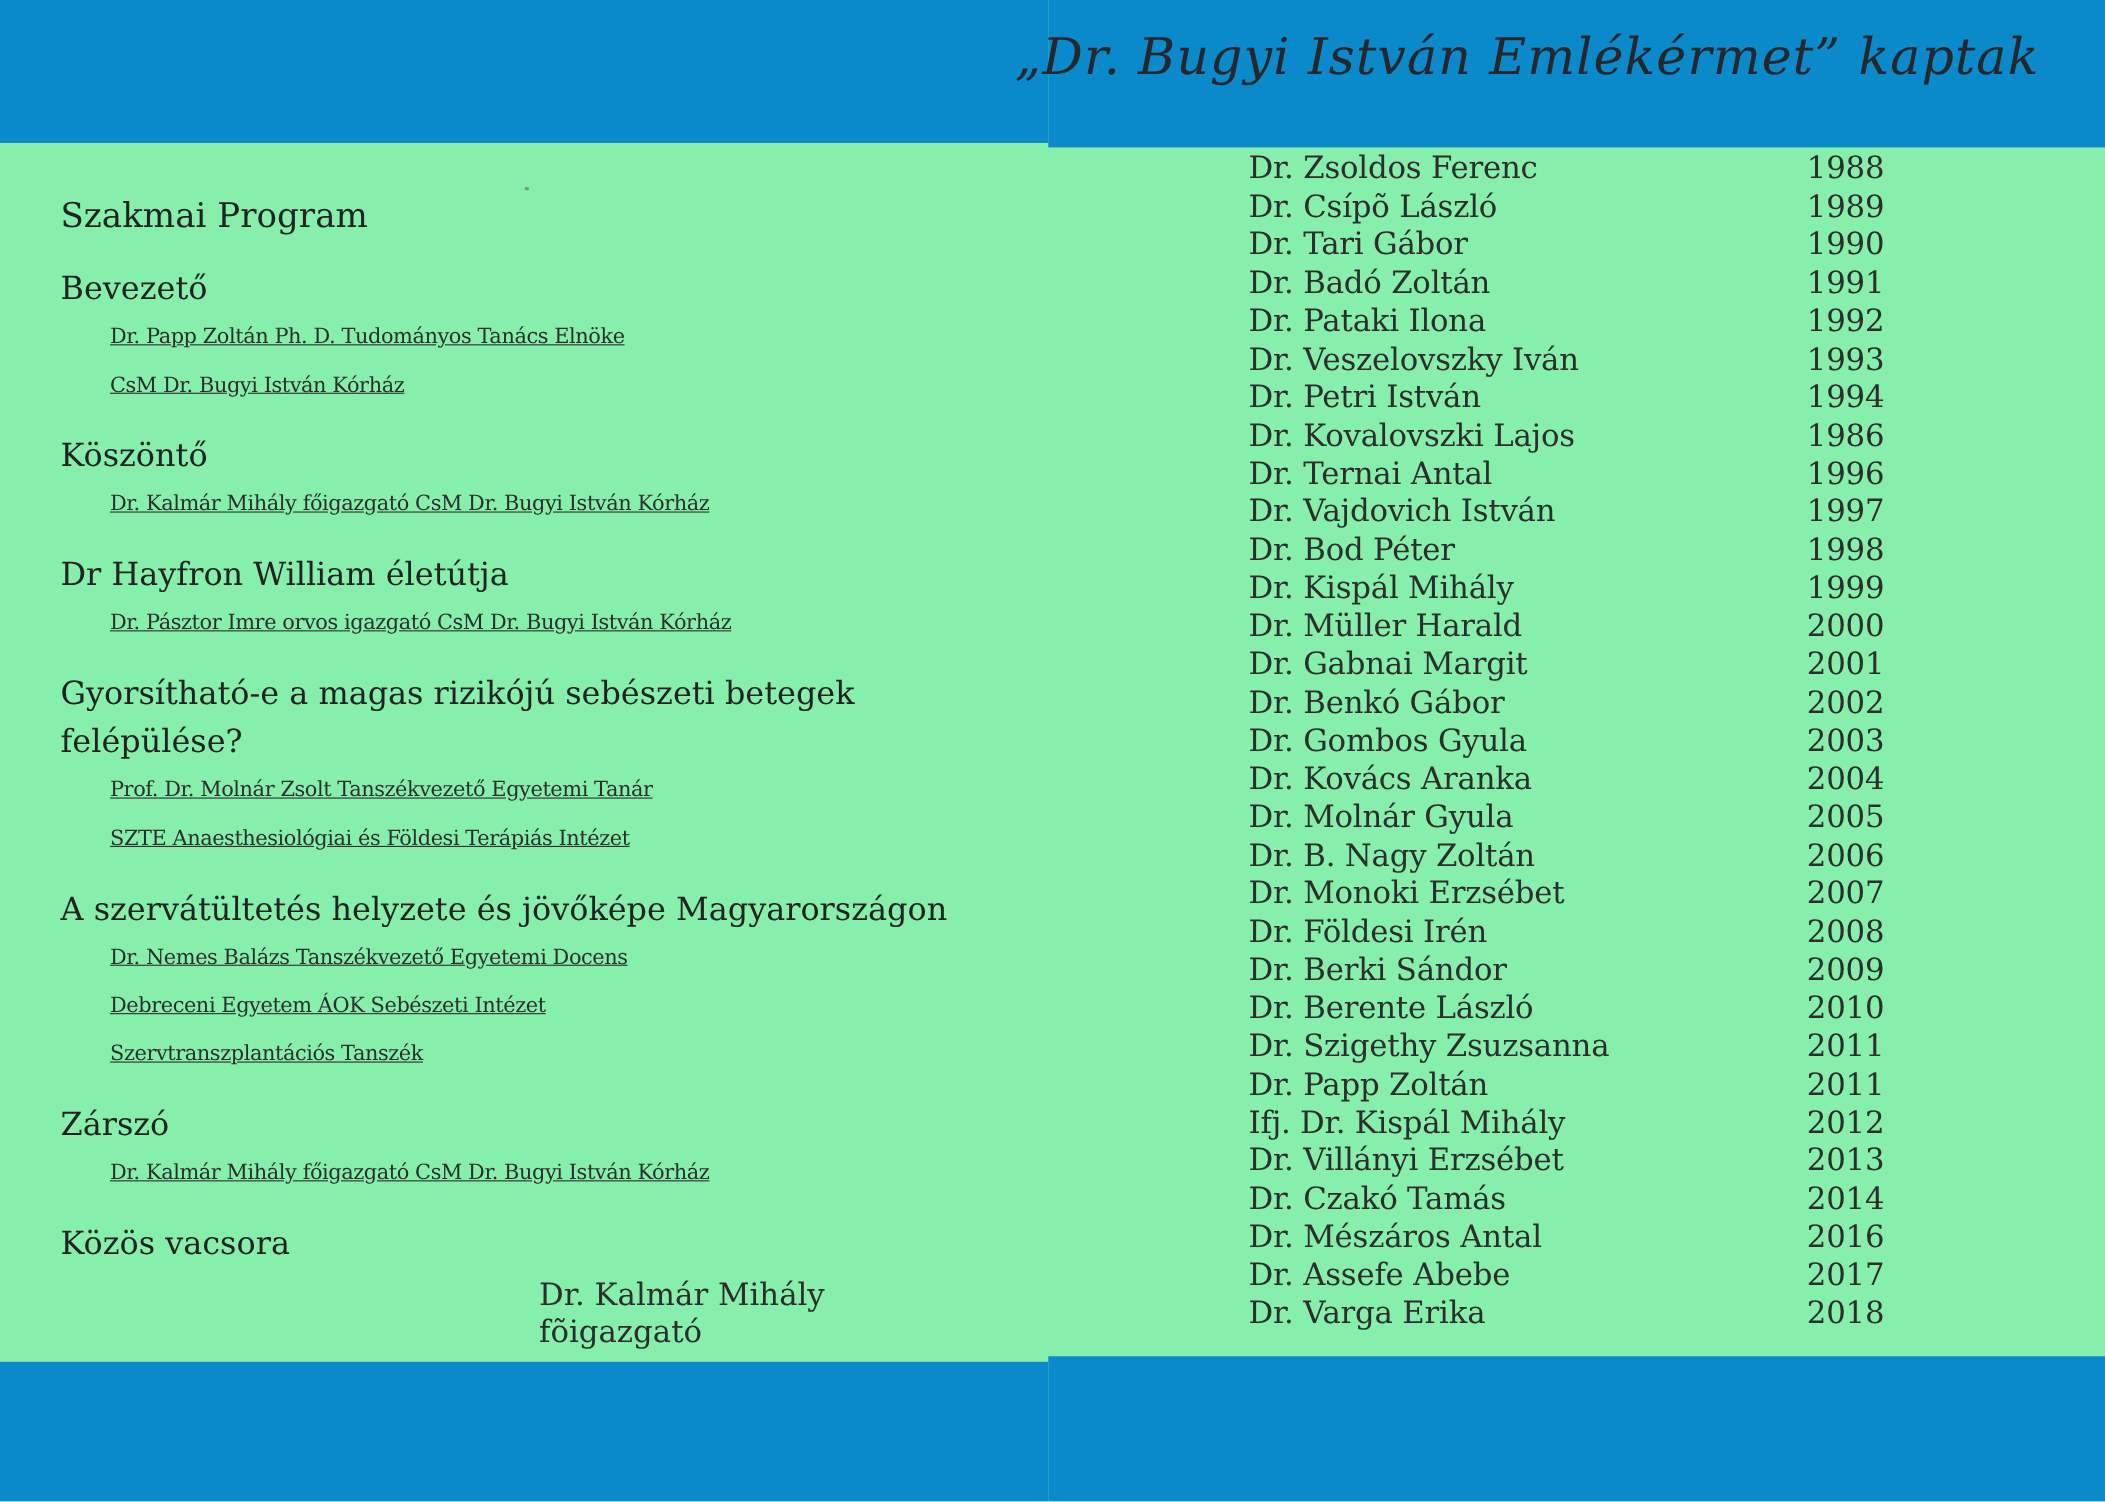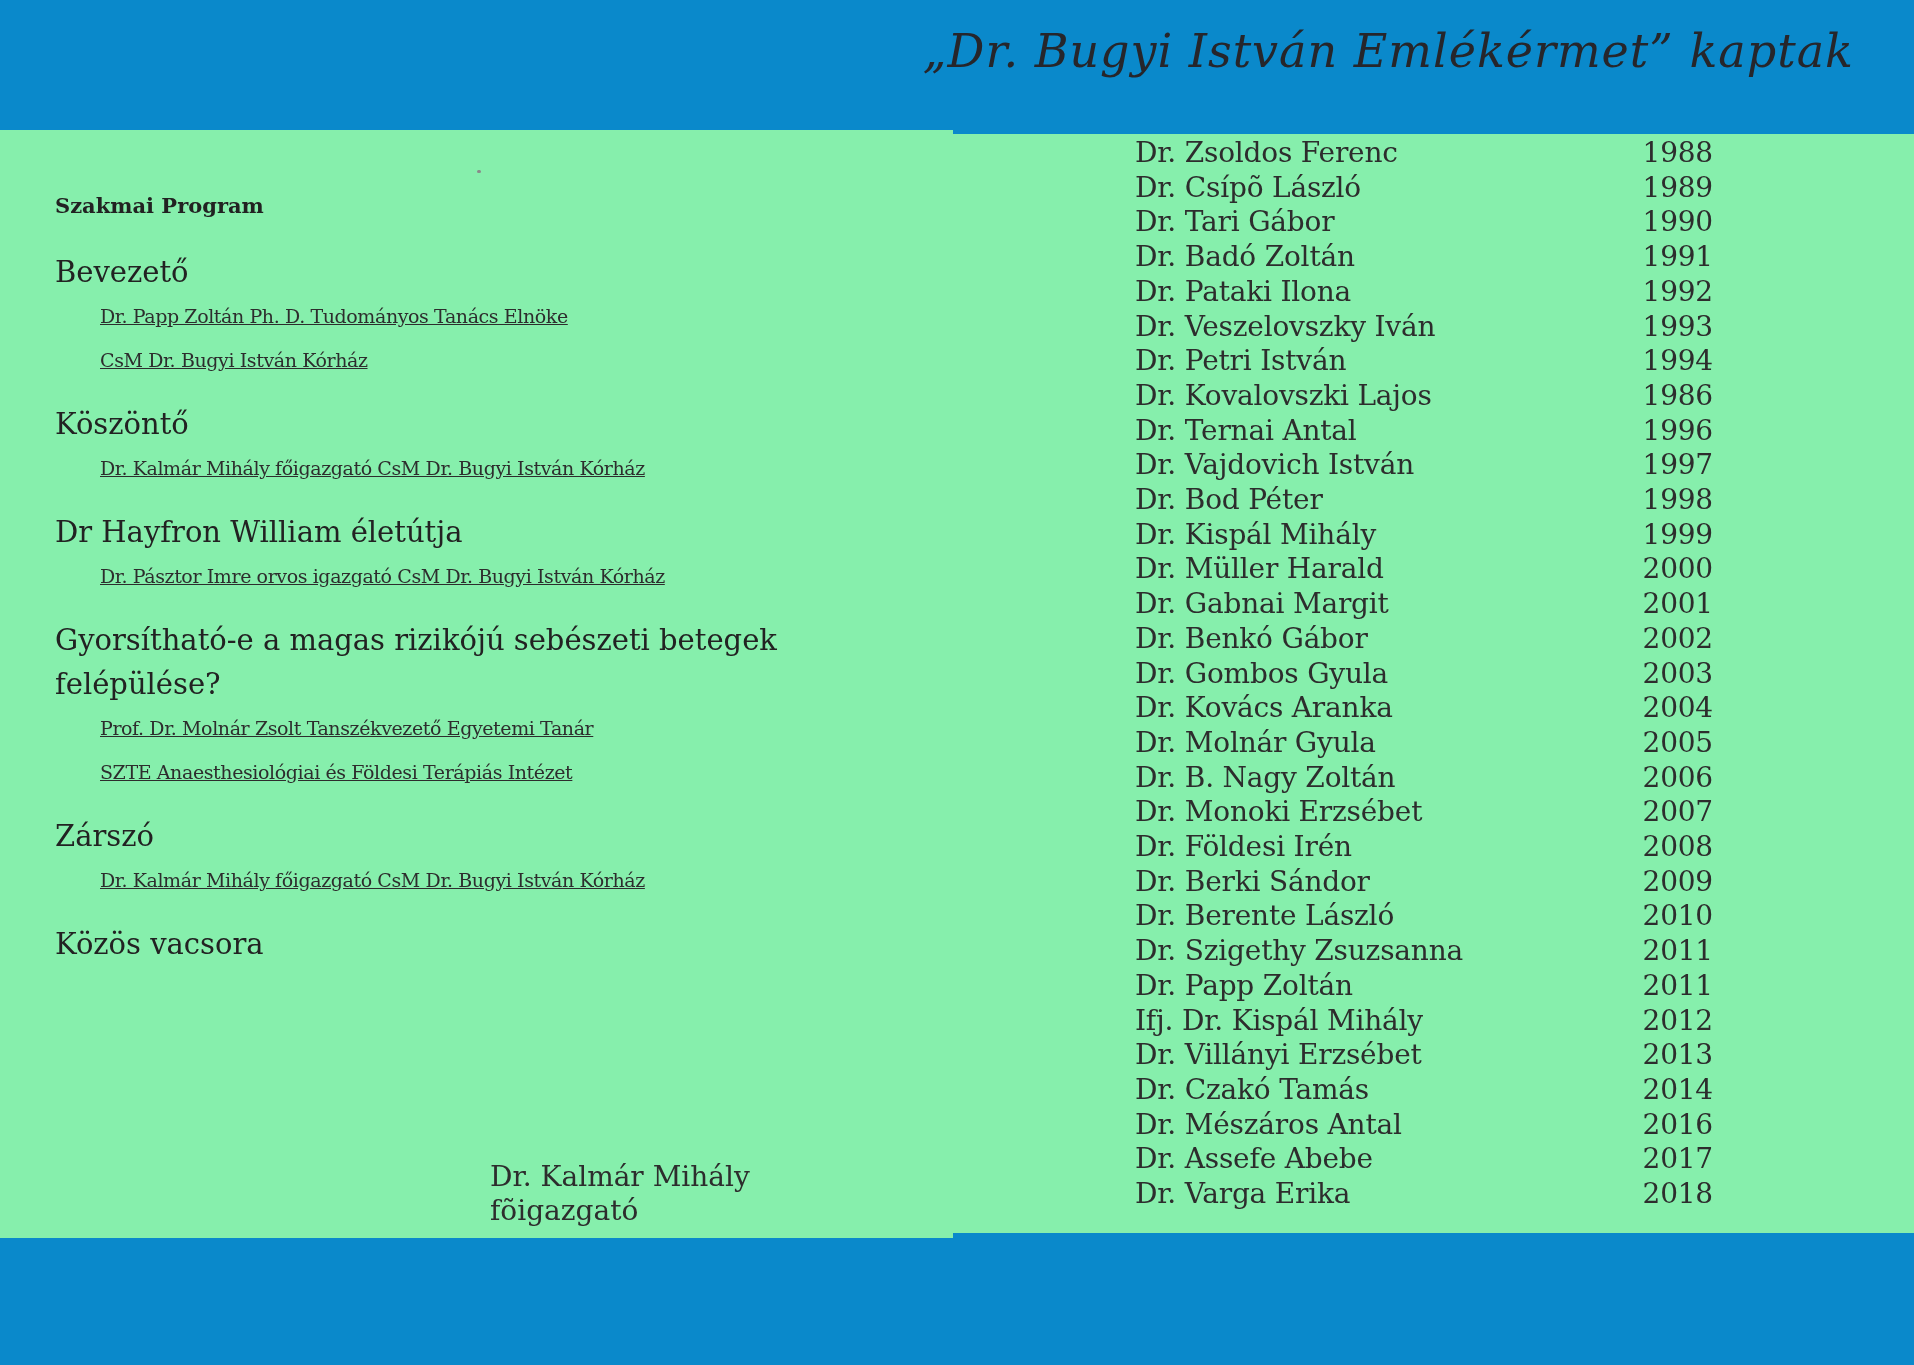--- a/index.html
+++ b/index.html
@@ -30,22 +30,22 @@
     color:#26262b;
     white-space:nowrap;
   }
 
   
   .left-col{
     position:absolute;
     left:55px;top:172px;width:760px;
   }
   .program-title{
-    margin:14px 0 24px 0;
-    font-size:21px;font-weight:bold;
+    margin:4px 0 24px 0;
+    font-size:31px;font-weight:normal;
     line-height:40px;color:#222;
   }
   .section{margin-top:20px;}
   .section-heading{
     font-size:29px;font-weight:normal;
     line-height:44px;color:#222;
     white-space:nowrap;
   }
   .section-line{
     padding-left:45px;
@@ -112,20 +112,26 @@
           <div class="section-heading">Dr Hayfron William életútja</div>
           <div class="section-line">Dr. Pásztor Imre orvos igazgató CsM Dr. Bugyi István Kórház</div>
         </div>
         <div class="section">
           <div class="section-heading">Gyorsítható-e a magas rizikójú sebészeti betegek</div>
           <div class="section-heading">felépülése?</div>
           <div class="section-line">Prof. Dr. Molnár Zsolt Tanszékvezető Egyetemi Tanár</div>
           <div class="section-line">SZTE Anaesthesiológiai és Földesi Terápiás Intézet</div>
         </div>
         <div class="section">
+          <div class="section-heading">A szervátültetés helyzete és jövőképe Magyarországon</div>
+          <div class="section-line">Dr. Nemes Balázs Tanszékvezető Egyetemi Docens</div>
+          <div class="section-line">Debreceni Egyetem ÁOK Sebészeti Intézet</div>
+          <div class="section-line">Szervtranszplantációs Tanszék</div>
+        </div>
+        <div class="section">
           <div class="section-heading">Zárszó</div>
           <div class="section-line">Dr. Kalmár Mihály főigazgató CsM Dr. Bugyi István Kórház</div>
         </div>
         <div class="section">
           <div class="section-heading">Közös vacsora</div>
         </div>
       </div>
   </div>
 
   <div class="signature">

